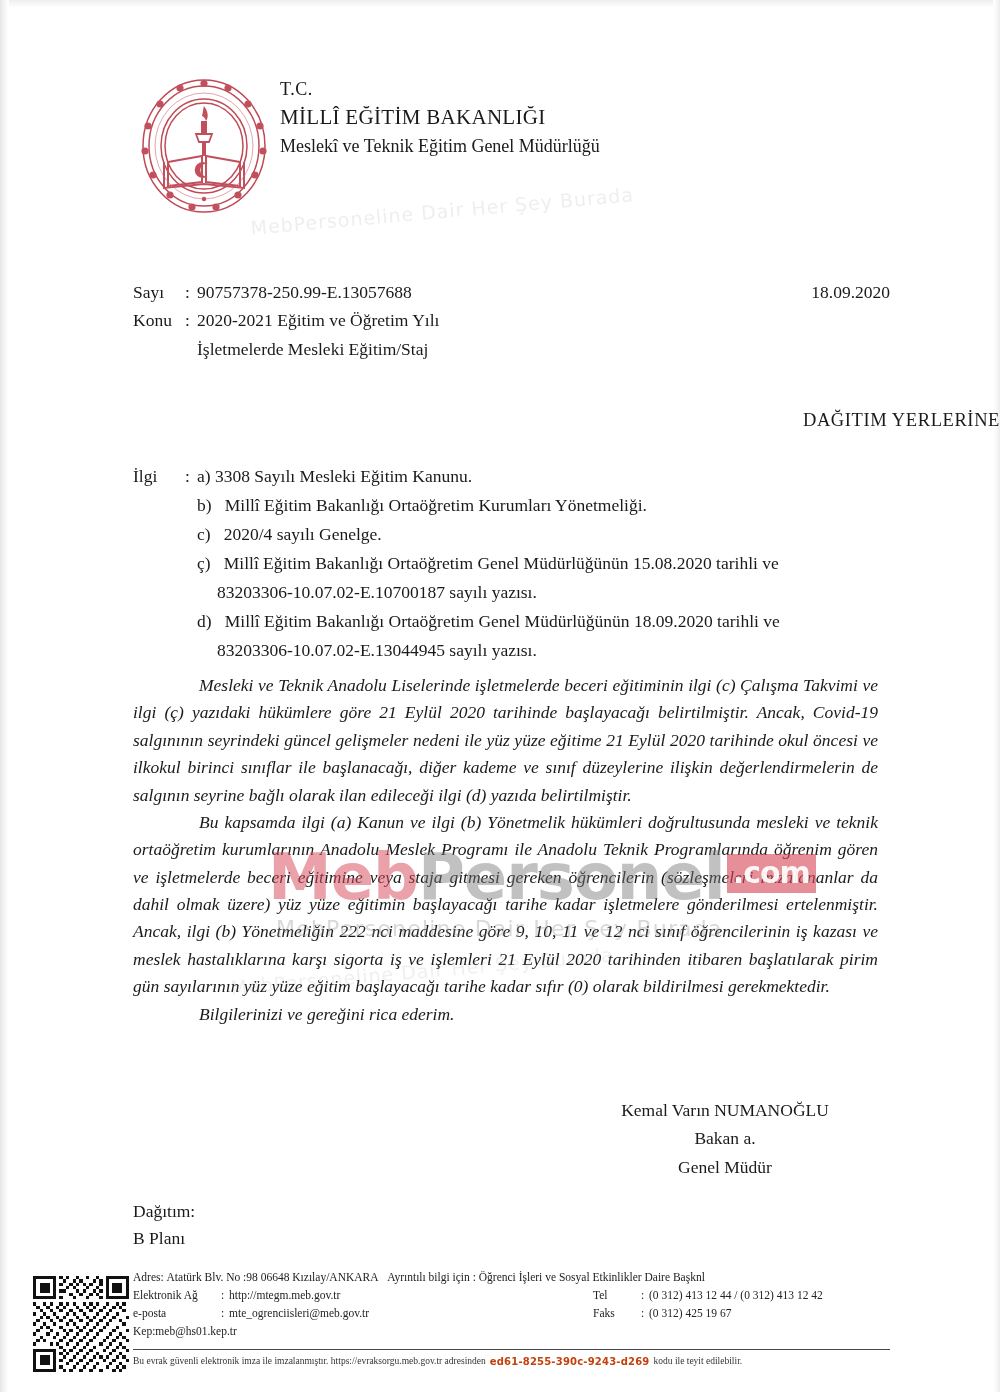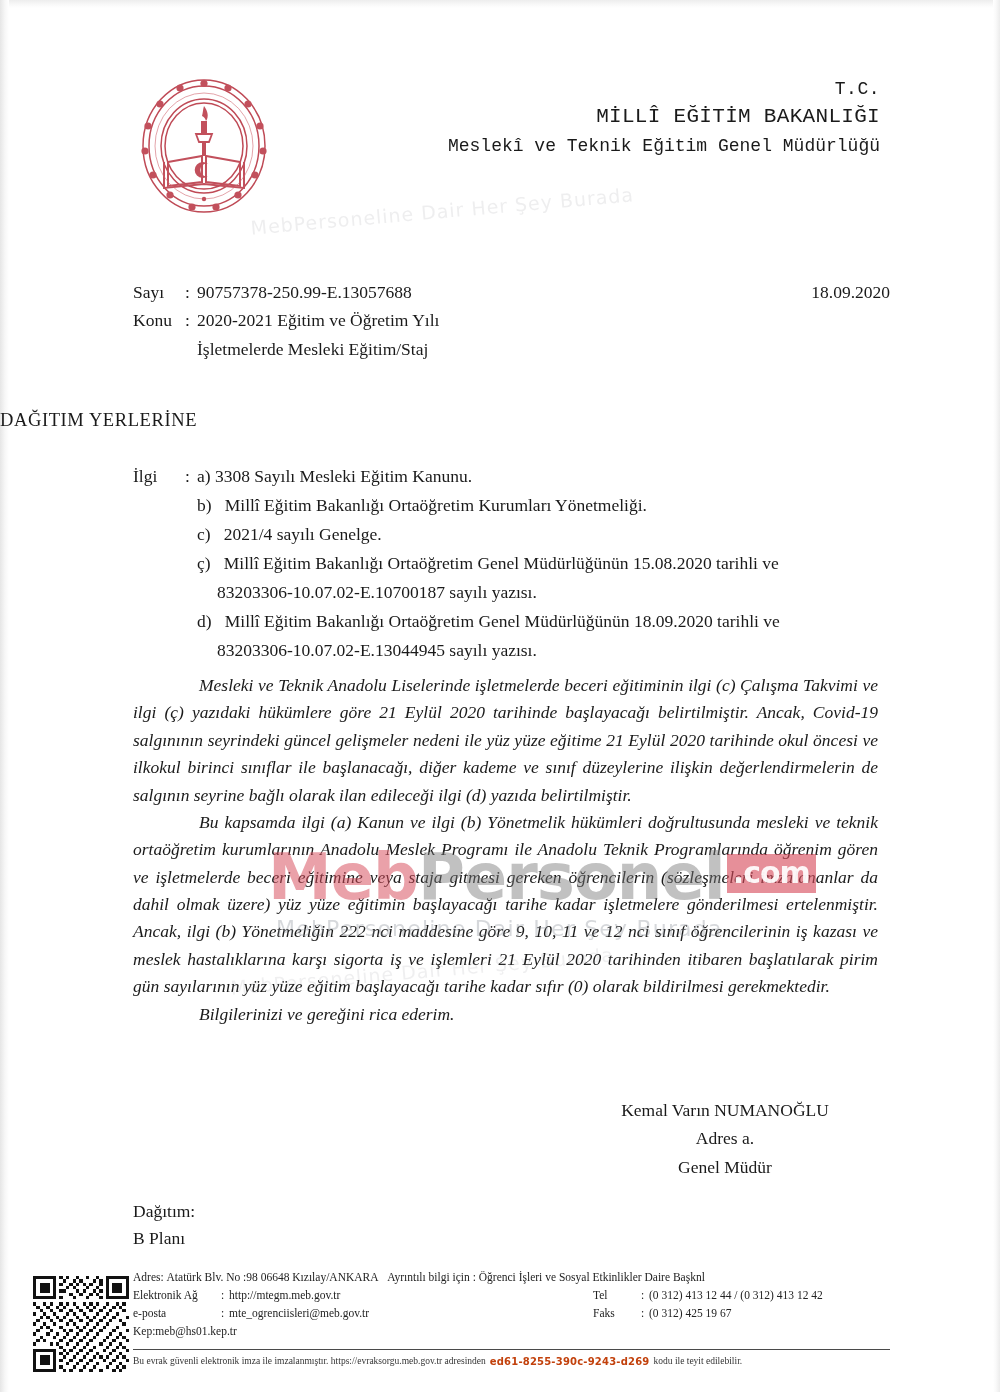--- a/index.html
+++ b/index.html
@@ -58,22 +58,21 @@
     left: 138px;
     top: 14px;
     width: 132px;
     height: 140px;
   }
   .header-titles {
     position: absolute;
     left: 280px;
     right: 120px;
     top: 14px;
-    text-align: right;
-    font-family: Liberation Mono, monospace;
+    text-align: left;
   }
   .hdr-tc {
     font-size: 18px;
     letter-spacing: 0.5px;
     line-height: 1.45;
   }
   .hdr-ministry {
     font-size: 21px;
     letter-spacing: 0.3px;
     line-height: 1.45;
@@ -107,21 +106,21 @@
   }
   .meta-konu-cont {
     margin-left: 64px;
   }
 
   
   .recipient {
     position: absolute;
     top: 410px;
     left: 0; right: 0;
-    text-align: left;
+    text-align: right;
     font-size: 18.5px;
     letter-spacing: 0.6px;
   }
 
   
   .refs {
     position: absolute;
     top: 462px;
     left: 133px;
     right: 110px;
@@ -391,21 +390,21 @@
 
     <div class="ref-item">
       <span>b)</span>
       <span>&nbsp;</span>
       <span>Millî Eğitim Bakanlığı Ortaöğretim Kurumları Yönetmeliği.</span>
     </div>
 
     <div class="ref-item">
       <span>c)</span>
       <span>&nbsp;</span>
-      <span>2021/4 sayılı Genelge.</span>
+      <span>2020/4 sayılı Genelge.</span>
     </div>
 
     <div class="ref-item">
       <span>ç)</span>
       <span>&nbsp;</span>
       <span>Millî Eğitim Bakanlığı Ortaöğretim Genel Müdürlüğünün 15.08.2020 tarihli ve</span>
       <span class="ref-cont">83203306-10.07.02-E.10700187 sayılı yazısı.</span>
     </div>
 
     <div class="ref-item">
@@ -425,21 +424,21 @@
   <div class="wm-diag">MebPersoneline Dair Her Şey Burada</div>
   <div class="wm-diag2">MebPersoneline Dair Her Şey Burada</div>
 
   <div class="wm-main">
     <span class="wm-meb">Meb</span><span class="wm-personel">Personel</span><span class="wm-dotcom">.com</span>
   </div>
   <div class="wm-sub">MebPersoneline Dair Her Şey Burada</div>
 
   <div class="signature">
     <div>Kemal Varın NUMANOĞLU</div>
-    <div>Adres a.</div>
+    <div>Bakan a.</div>
     <div>Genel Müdür</div>
   </div>
 
   <div class="distribution">
     <div>Dağıtım:</div>
     <div>B Planı</div>
   </div>
 
   <div class="qr">
     <svg viewBox="0 0 29 29" width="96" height="96" shape-rendering="crispEdges" aria-hidden="true">

